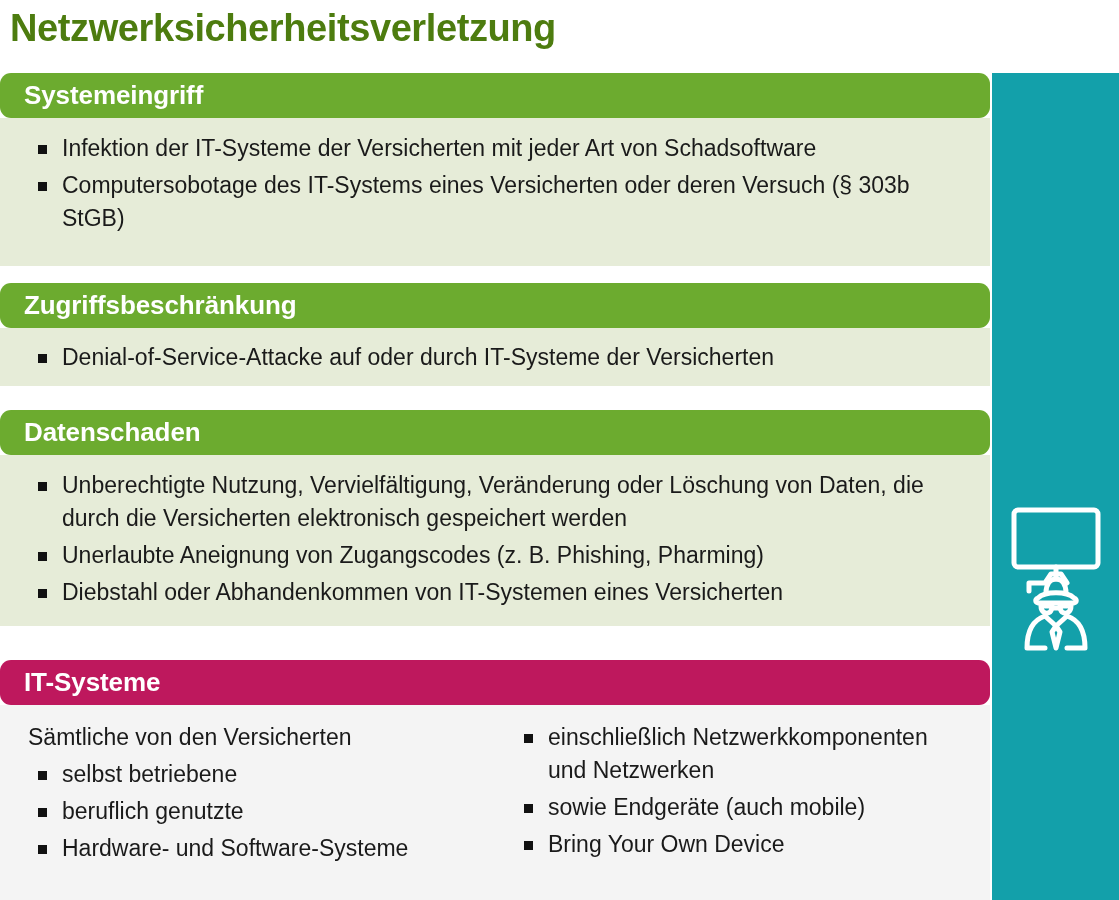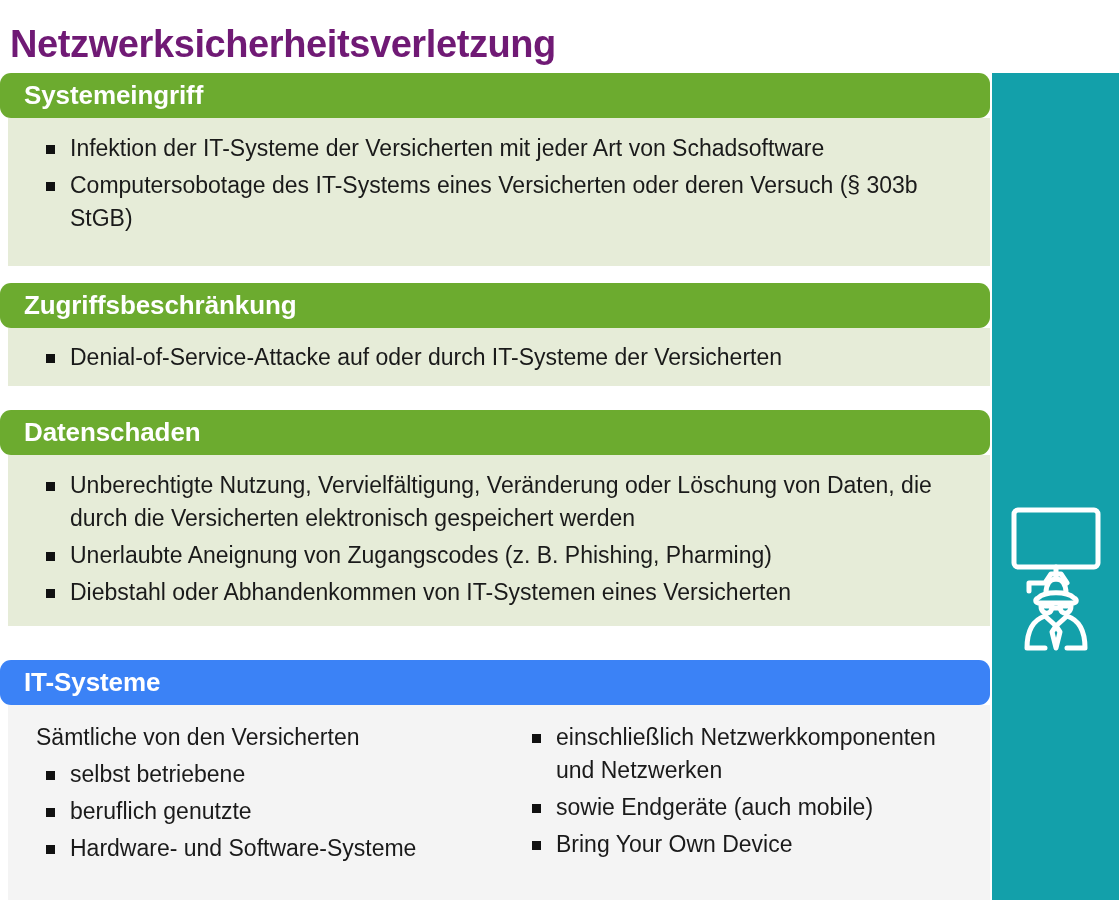--- a/index.html
+++ b/index.html
@@ -22,23 +22,22 @@
   .page-title {
     position: absolute;
     left: 10px;
     top: 2px;
     width: 940px;
     height: 58px;
     line-height: 52px;
     font-size: 38px;
     font-weight: bold;
     letter-spacing: -0.4px;
-    color: #701a75;
+    color: #4d7c0f;
     white-space: nowrap;
-    margin-top: 16px;
   }
 
   
   .side-panel {
     position: absolute;
     left: 992px;
     top: 73px;
     width: 127px;
     height: 827px;
     background: #13a0aa;
@@ -64,26 +63,25 @@
     padding-left: 24px;
     box-sizing: border-box;
     font-size: 26px;
     font-weight: bold;
     color: #ffffff;
     letter-spacing: -0.1px;
     white-space: nowrap;
     border-radius: 11px;
   }
   .block-header.green { background: #6cab2f; }
-  .block-header.grey  { background: #3b82f6; }
+  .block-header.grey  { background: #be185d; }
 
   .block-body {
     box-sizing: border-box;
     padding: 14px 22px 14px 22px;
-    margin-left: 8px;
   }
   .block-body.cream { background: #e6ecd8; }
   .block-body.light { background: #f4f4f4; }
 
   
   ul.bullets {
     margin: 0;
     padding: 0;
     list-style: none;
   }

